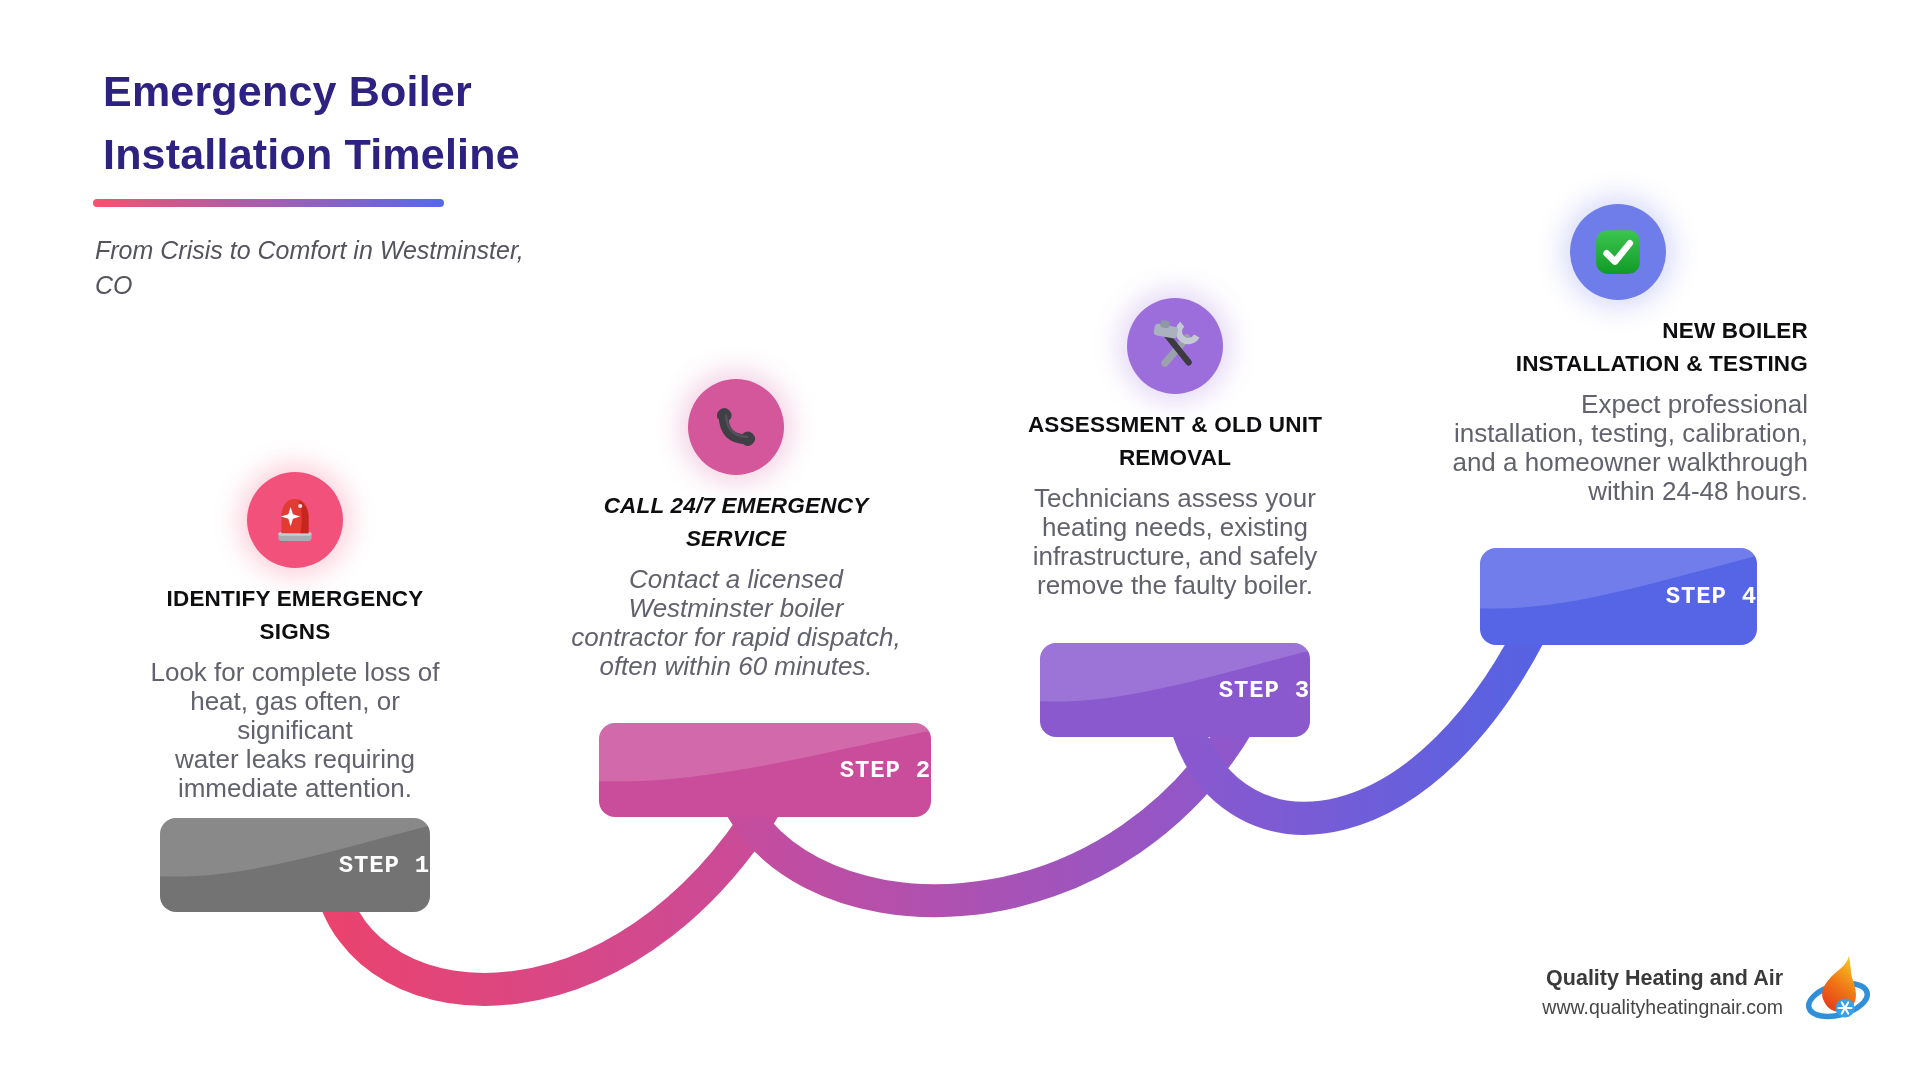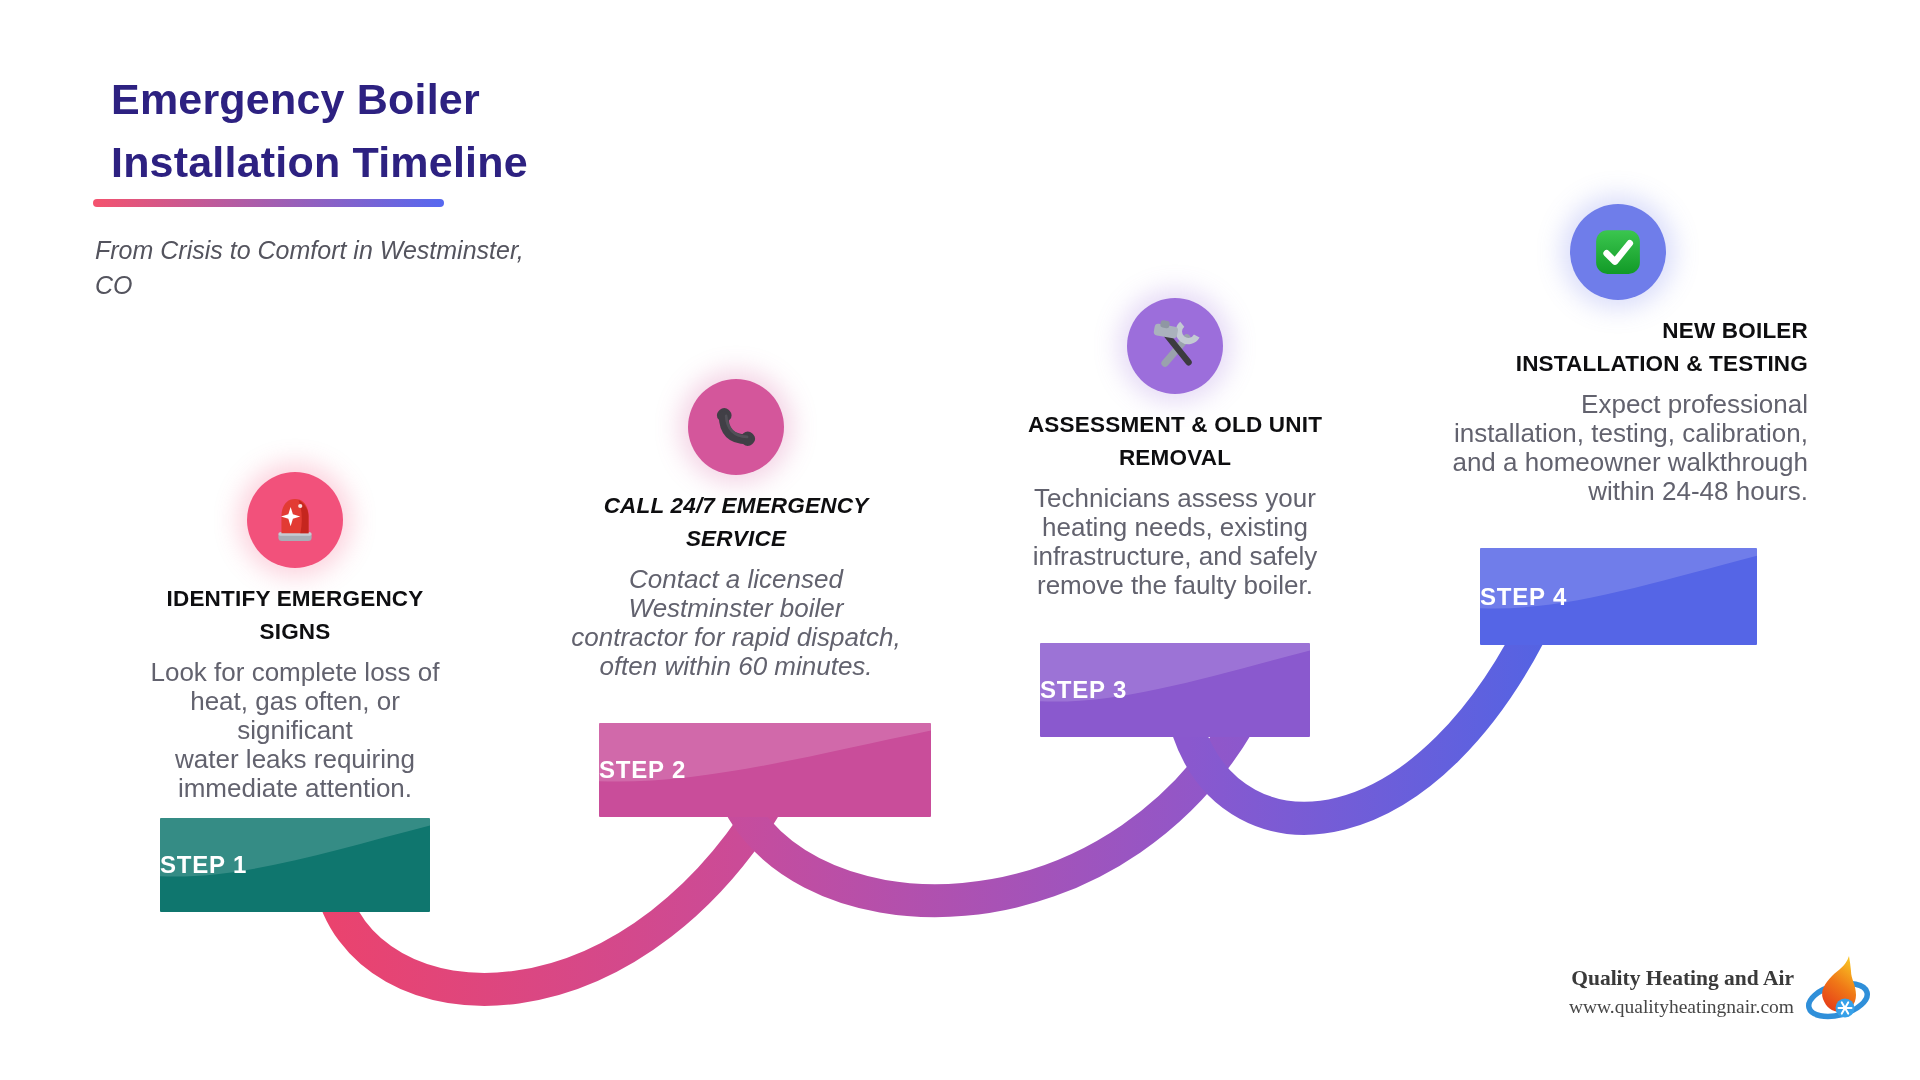--- a/index.html
+++ b/index.html
@@ -2,21 +2,21 @@
 <html><head>
 <meta charset="utf-8">
 <style>
   html,body{margin:0;padding:0;background:#fff;}
   .canvas{
     position:relative;width:1920px;height:1080px;background:#ffffff;overflow:hidden;
     font-family:"Liberation Sans","DejaVu Sans",sans-serif;
   }
   
   .page-title{
-    position:absolute;left:95px;top:52px;margin:16px;
+    position:absolute;left:95px;top:52px;margin:8px;
     font-size:43px;line-height:63px;font-weight:bold;color:#2D2181;
     white-space:pre-line;letter-spacing:.2px;
   }
   .title-underline{
     position:absolute;left:93px;top:199px;width:351px;height:8px;border-radius:4px;
     background:linear-gradient(90deg,#F4536E,#5668F0);
   }
   .page-subtitle{
     position:absolute;left:95px;top:233px;margin:0;
     font-size:25px;line-height:35px;color:#54545E;white-space:pre-line;font-style:italic;
@@ -39,34 +39,34 @@
   .glow4{box-shadow:0 0 24px 9px rgba(111,125,234,.25);}
   .step-title{
     margin:0 0 10px 0;font-size:22.5px;line-height:33px;font-weight:bold;color:#0E0E10;
     white-space:pre-line;letter-spacing:.2px;
   }
   .step-desc{
     margin:0;font-size:26px;line-height:29px;color:#62626E;white-space:pre-line;
   }
   
   .step-box{
-    position:absolute;z-index:2;border-radius:1px;overflow:hidden;
-    display:flex;align-items:center;justify-content:flex-start;
+    position:absolute;z-index:2;border-radius:16px;overflow:hidden;
+    display:flex;align-items:center;justify-content:flex-end;font-family:Liberation Mono, monospace;
   }
   .step-box .gloss{position:absolute;left:0;top:0;width:100%;height:100%;}
   .step-box span{
     position:relative;color:#ffffff;font-weight:bold;font-size:24px;letter-spacing:.8px;
   }
   .b1{left:160px;top:818px;width:270px;height:94px;}
   .b2{left:599px;top:723px;width:332px;height:94px;}
   .b3{left:1040px;top:643px;width:270px;height:94px;}
   .b4{left:1480px;top:548px;width:277px;height:97px;}
   
   .footer{
-    position:absolute;top:952px;right:42px;display:flex;align-items:center;gap:4px;z-index:1;font-family:Liberation Serif, serif;
+    position:absolute;top:952px;right:42px;display:flex;align-items:center;gap:15px;z-index:1;
   }
   .brand-text{text-align:right;}
   .brand-name{font-size:21.5px;font-weight:bold;color:#3A3A3A;line-height:30px;}
   .brand-site{font-size:19.5px;color:#464646;line-height:28px;}
 </style>
 </head>
 <body>
 
 <div class="canvas">
 
@@ -166,21 +166,21 @@
       </svg>
     </div>
     <h2 class="step-title">NEW BOILER
 INSTALLATION &amp; TESTING</h2>
     <p class="step-desc">Expect professional
 installation, testing, calibration,
 and a homeowner walkthrough
 within 24-48 hours.</p>
   </section>
 
-  <div class="step-box b1" style="background-color: #0f766e;">
+  <div class="step-box b1" style="background-color: #737373;">
     <svg class="gloss" viewBox="0 0 100 100" preserveAspectRatio="none">
         <path d="M0 62 C 30 66 62 36 100 8 L100 0 L0 0 Z" fill="rgba(255,255,255,0.16)"></path>
       </svg>
     <span>STEP 1</span>
   </div>
   <div class="step-box b2" style="background-color: rgb(201, 77, 154);">
     <svg class="gloss" viewBox="0 0 100 100" preserveAspectRatio="none">
         <path d="M0 62 C 30 66 62 36 100 8 L100 0 L0 0 Z" fill="rgba(255,255,255,0.16)"></path>
       </svg>
     <span>STEP 2</span>

